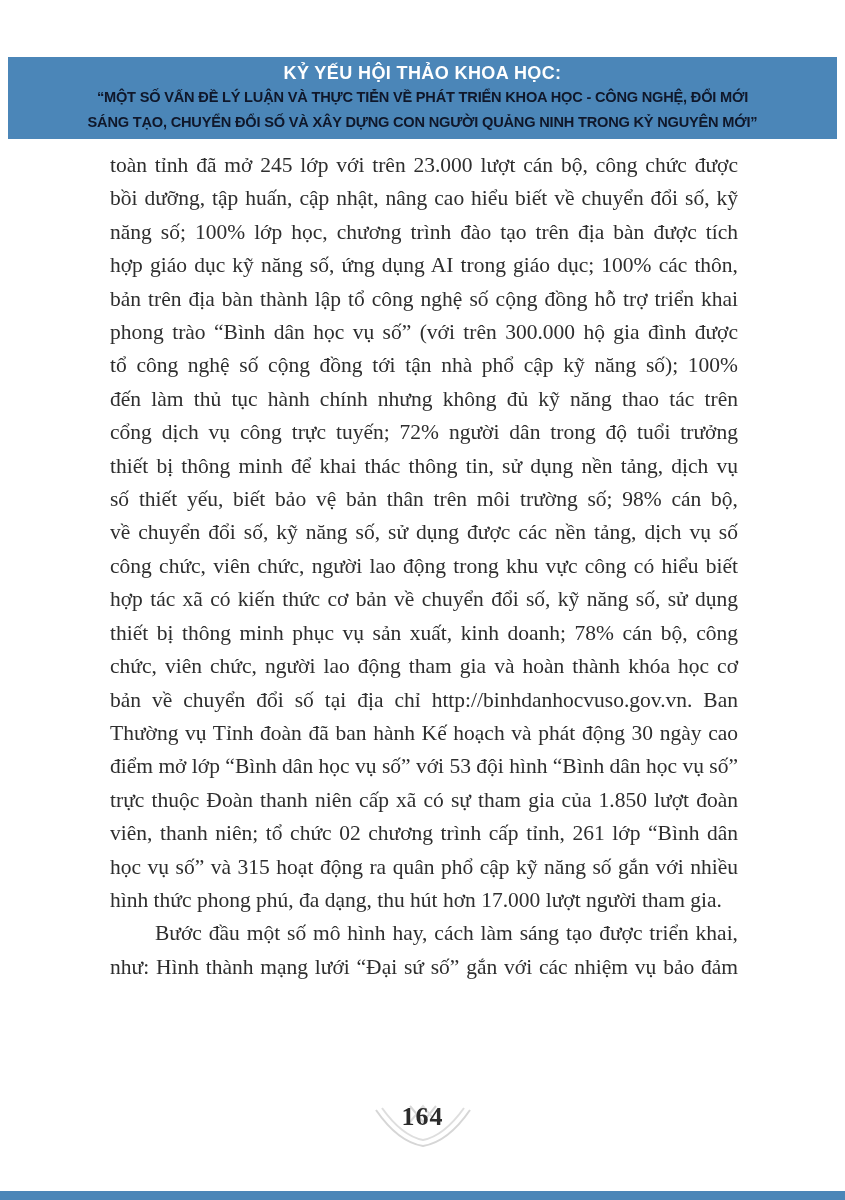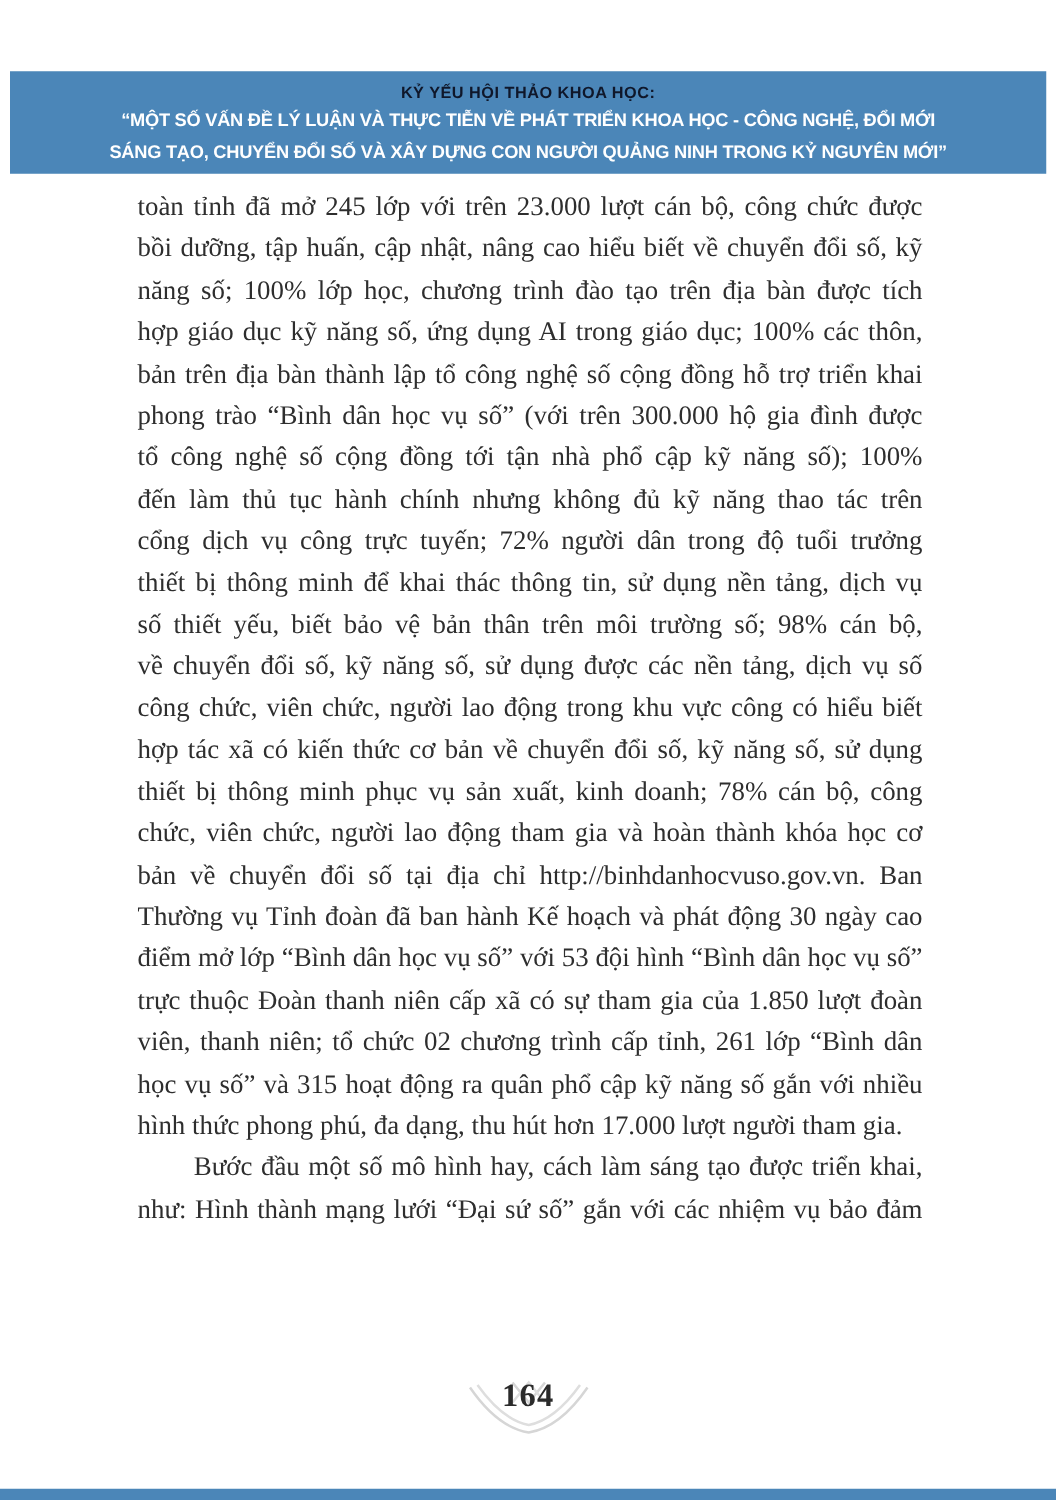--- a/index.html
+++ b/index.html
@@ -19,27 +19,27 @@
     background: #4b86b8;
     display: flex;
     flex-direction: column;
     align-items: center;
     justify-content: center;
     text-align: center;
     font-family: "Liberation Sans", sans-serif;
     font-weight: bold;
   }
   .banner .title {
-    color: #0f172a;
-    font-size: 13px;
+    color: #ffffff;
+    font-size: 18px;
     line-height: 23px;
     letter-spacing: 0.4px;
   }
   .banner .subtitle {
-    color: #ffffff;
+    color: #0f172a;
     font-size: 14.6px;
     line-height: 25px;
     letter-spacing: -0.2px;
   }
 
   
   .content {
     position: absolute;
     left: 110px; top: 149px;
     width: 628px;

